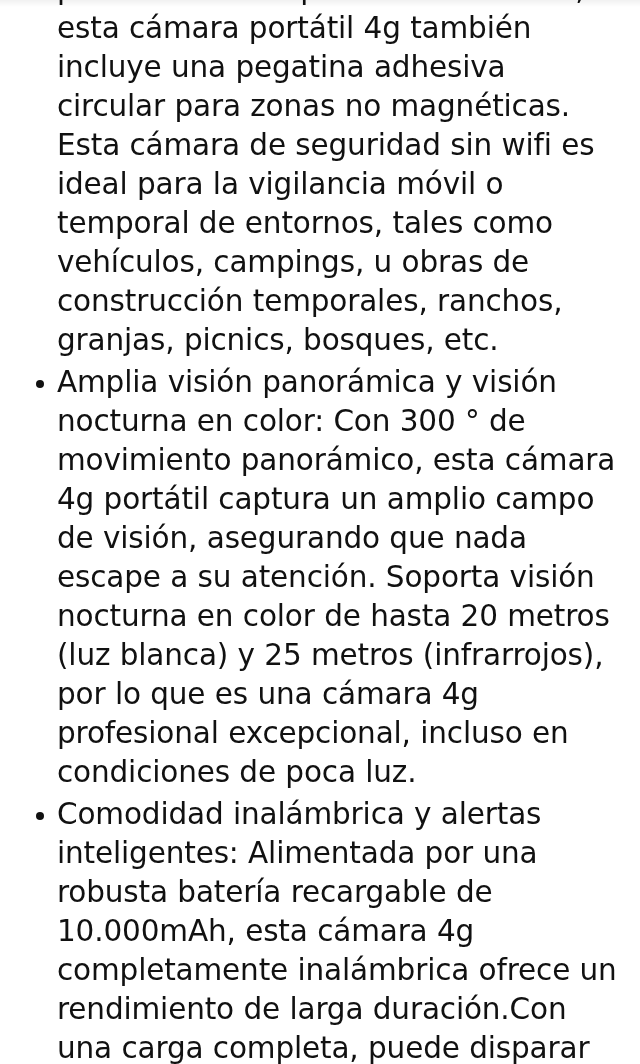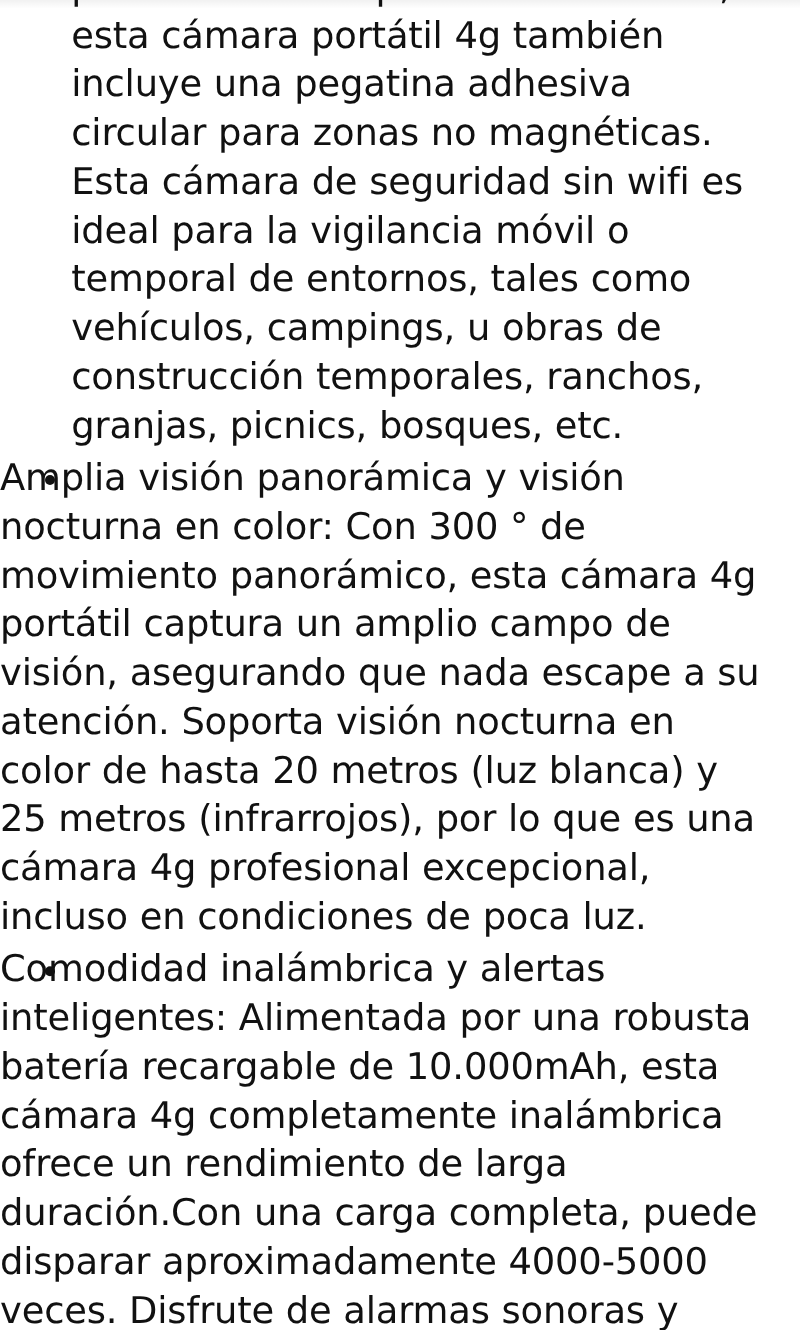--- a/index.html
+++ b/index.html
@@ -40,20 +40,21 @@
     top: -30px;               
     left: 0;
     width: 640px;
     margin: 0;
     padding: 0;
     list-style: none;
   }
 
   .desc-item {
     position: relative;
+    padding-left: 57px;
     padding-right: 23px;
     margin: 0 0 3px 0;
     color: #111111;
     font-size: 29.5px;
     line-height: 39px;
     letter-spacing: -0.15px;
     word-spacing: 0.2px;
     text-align: left;
   }
 

